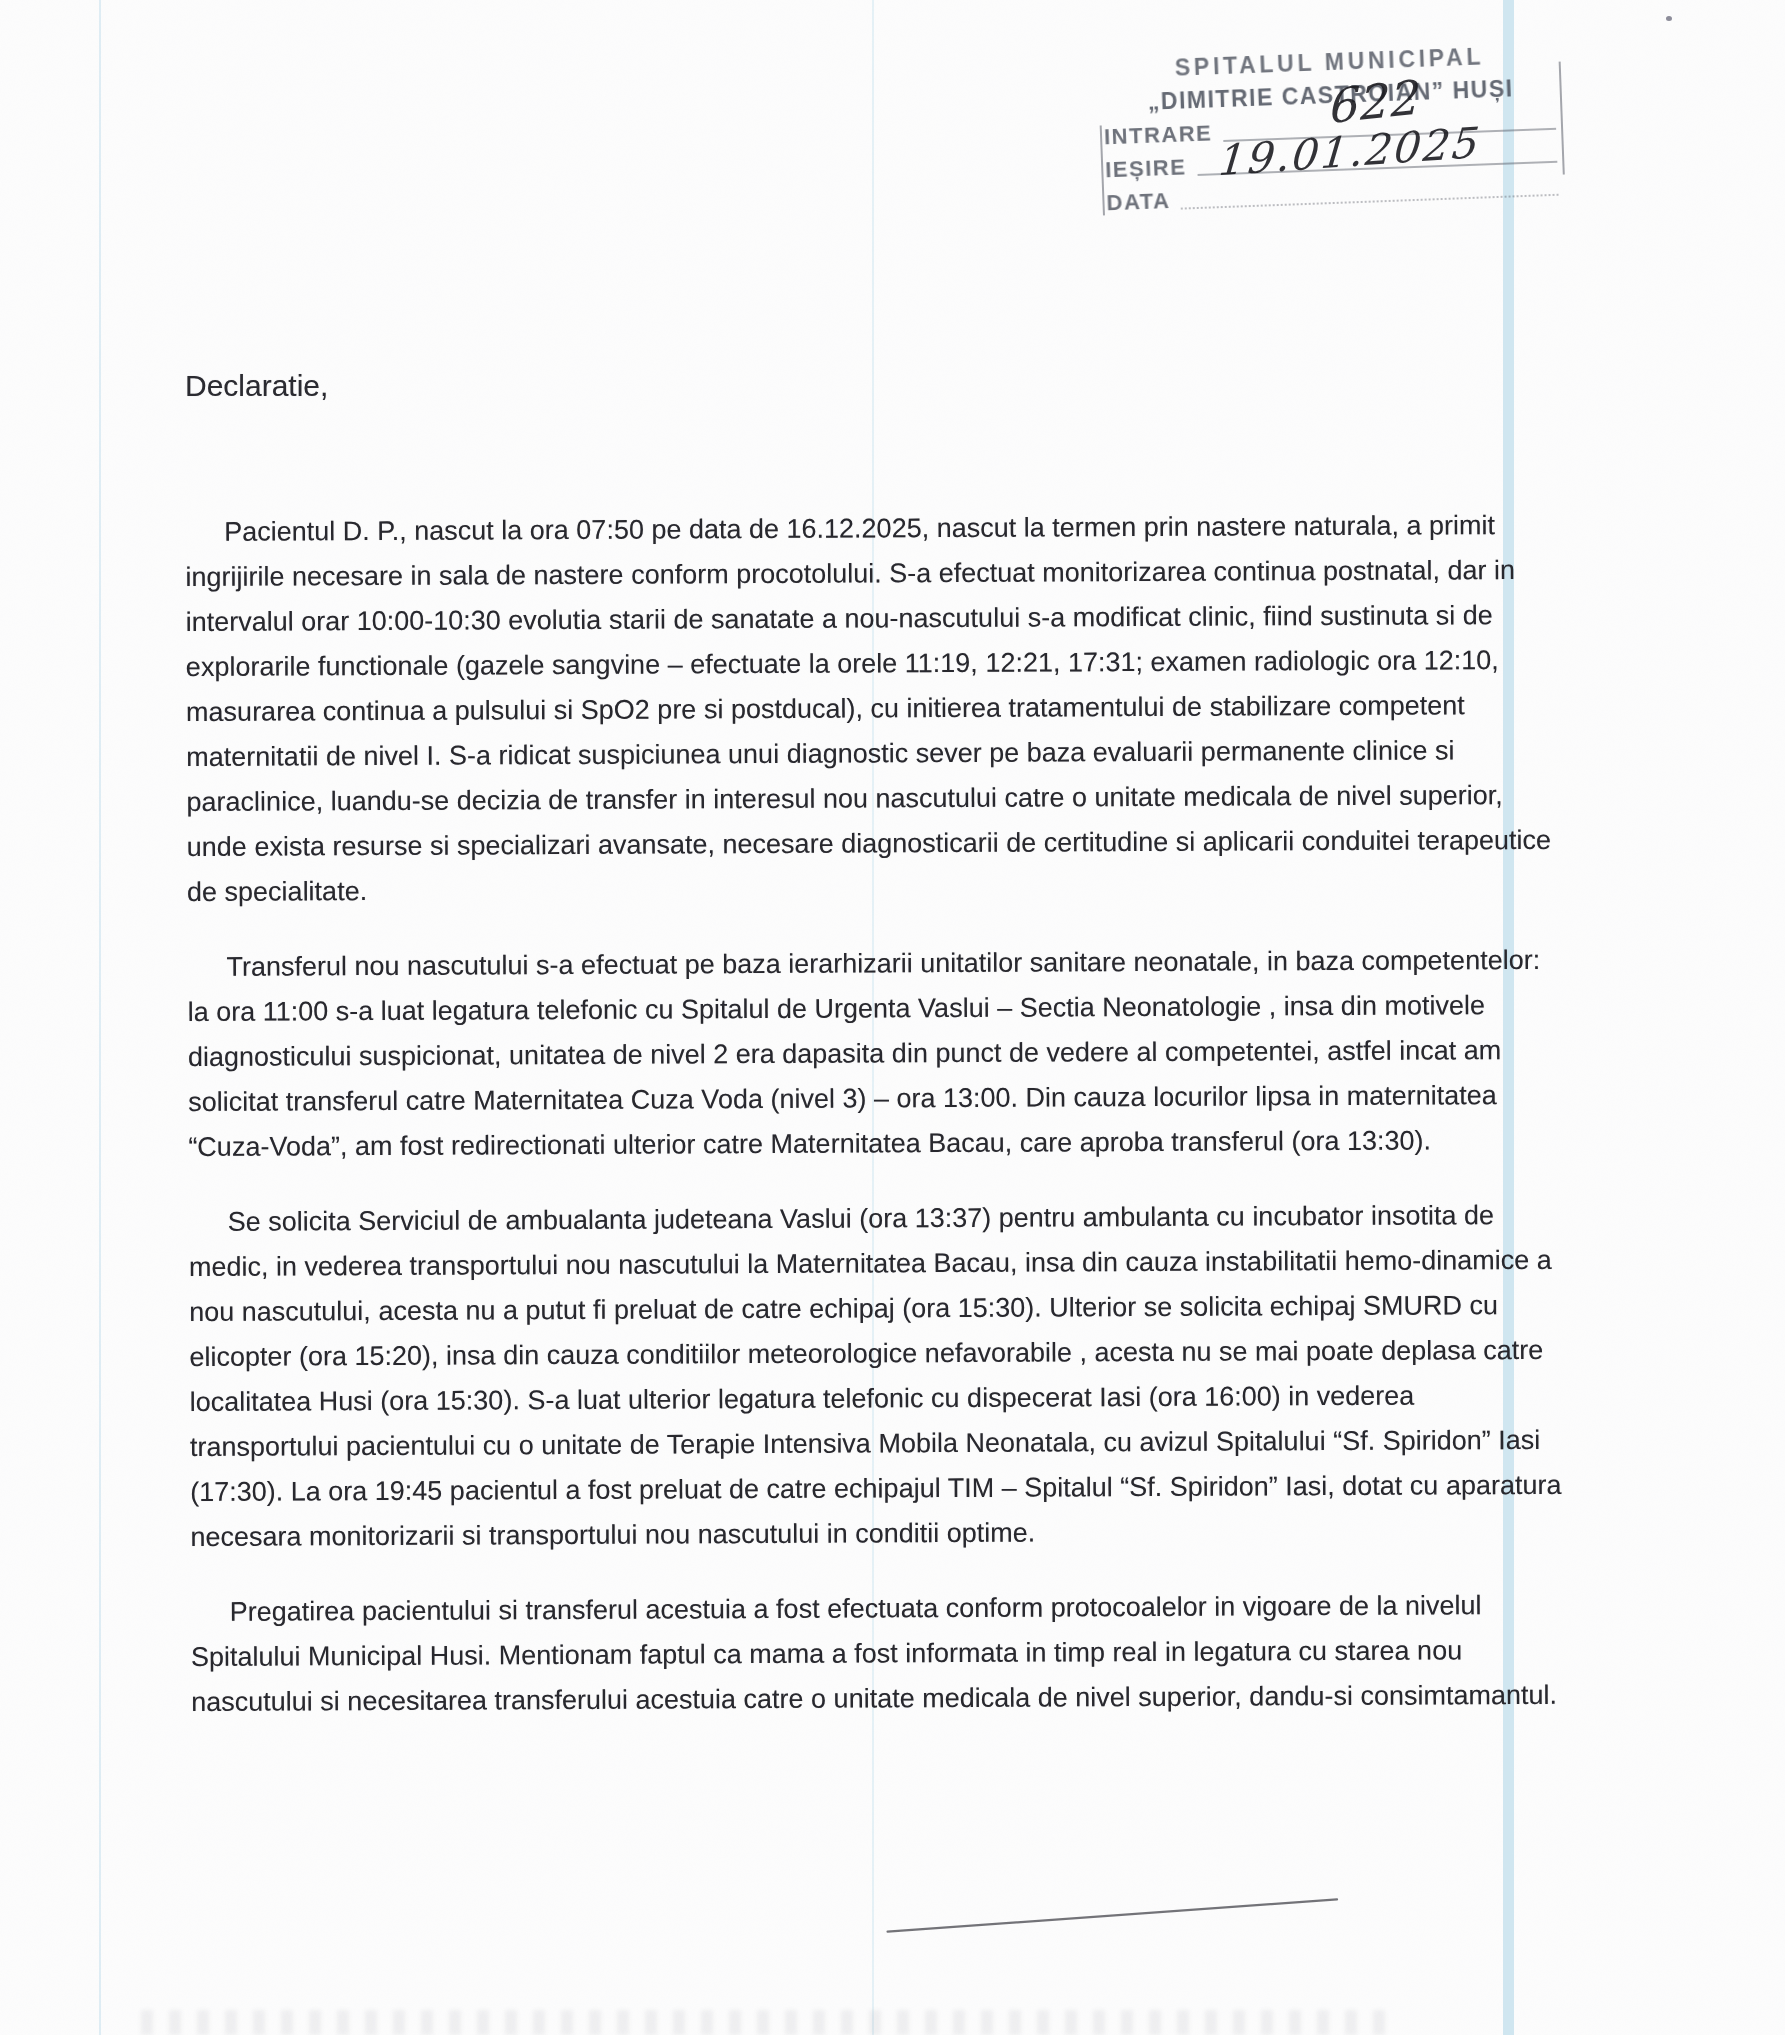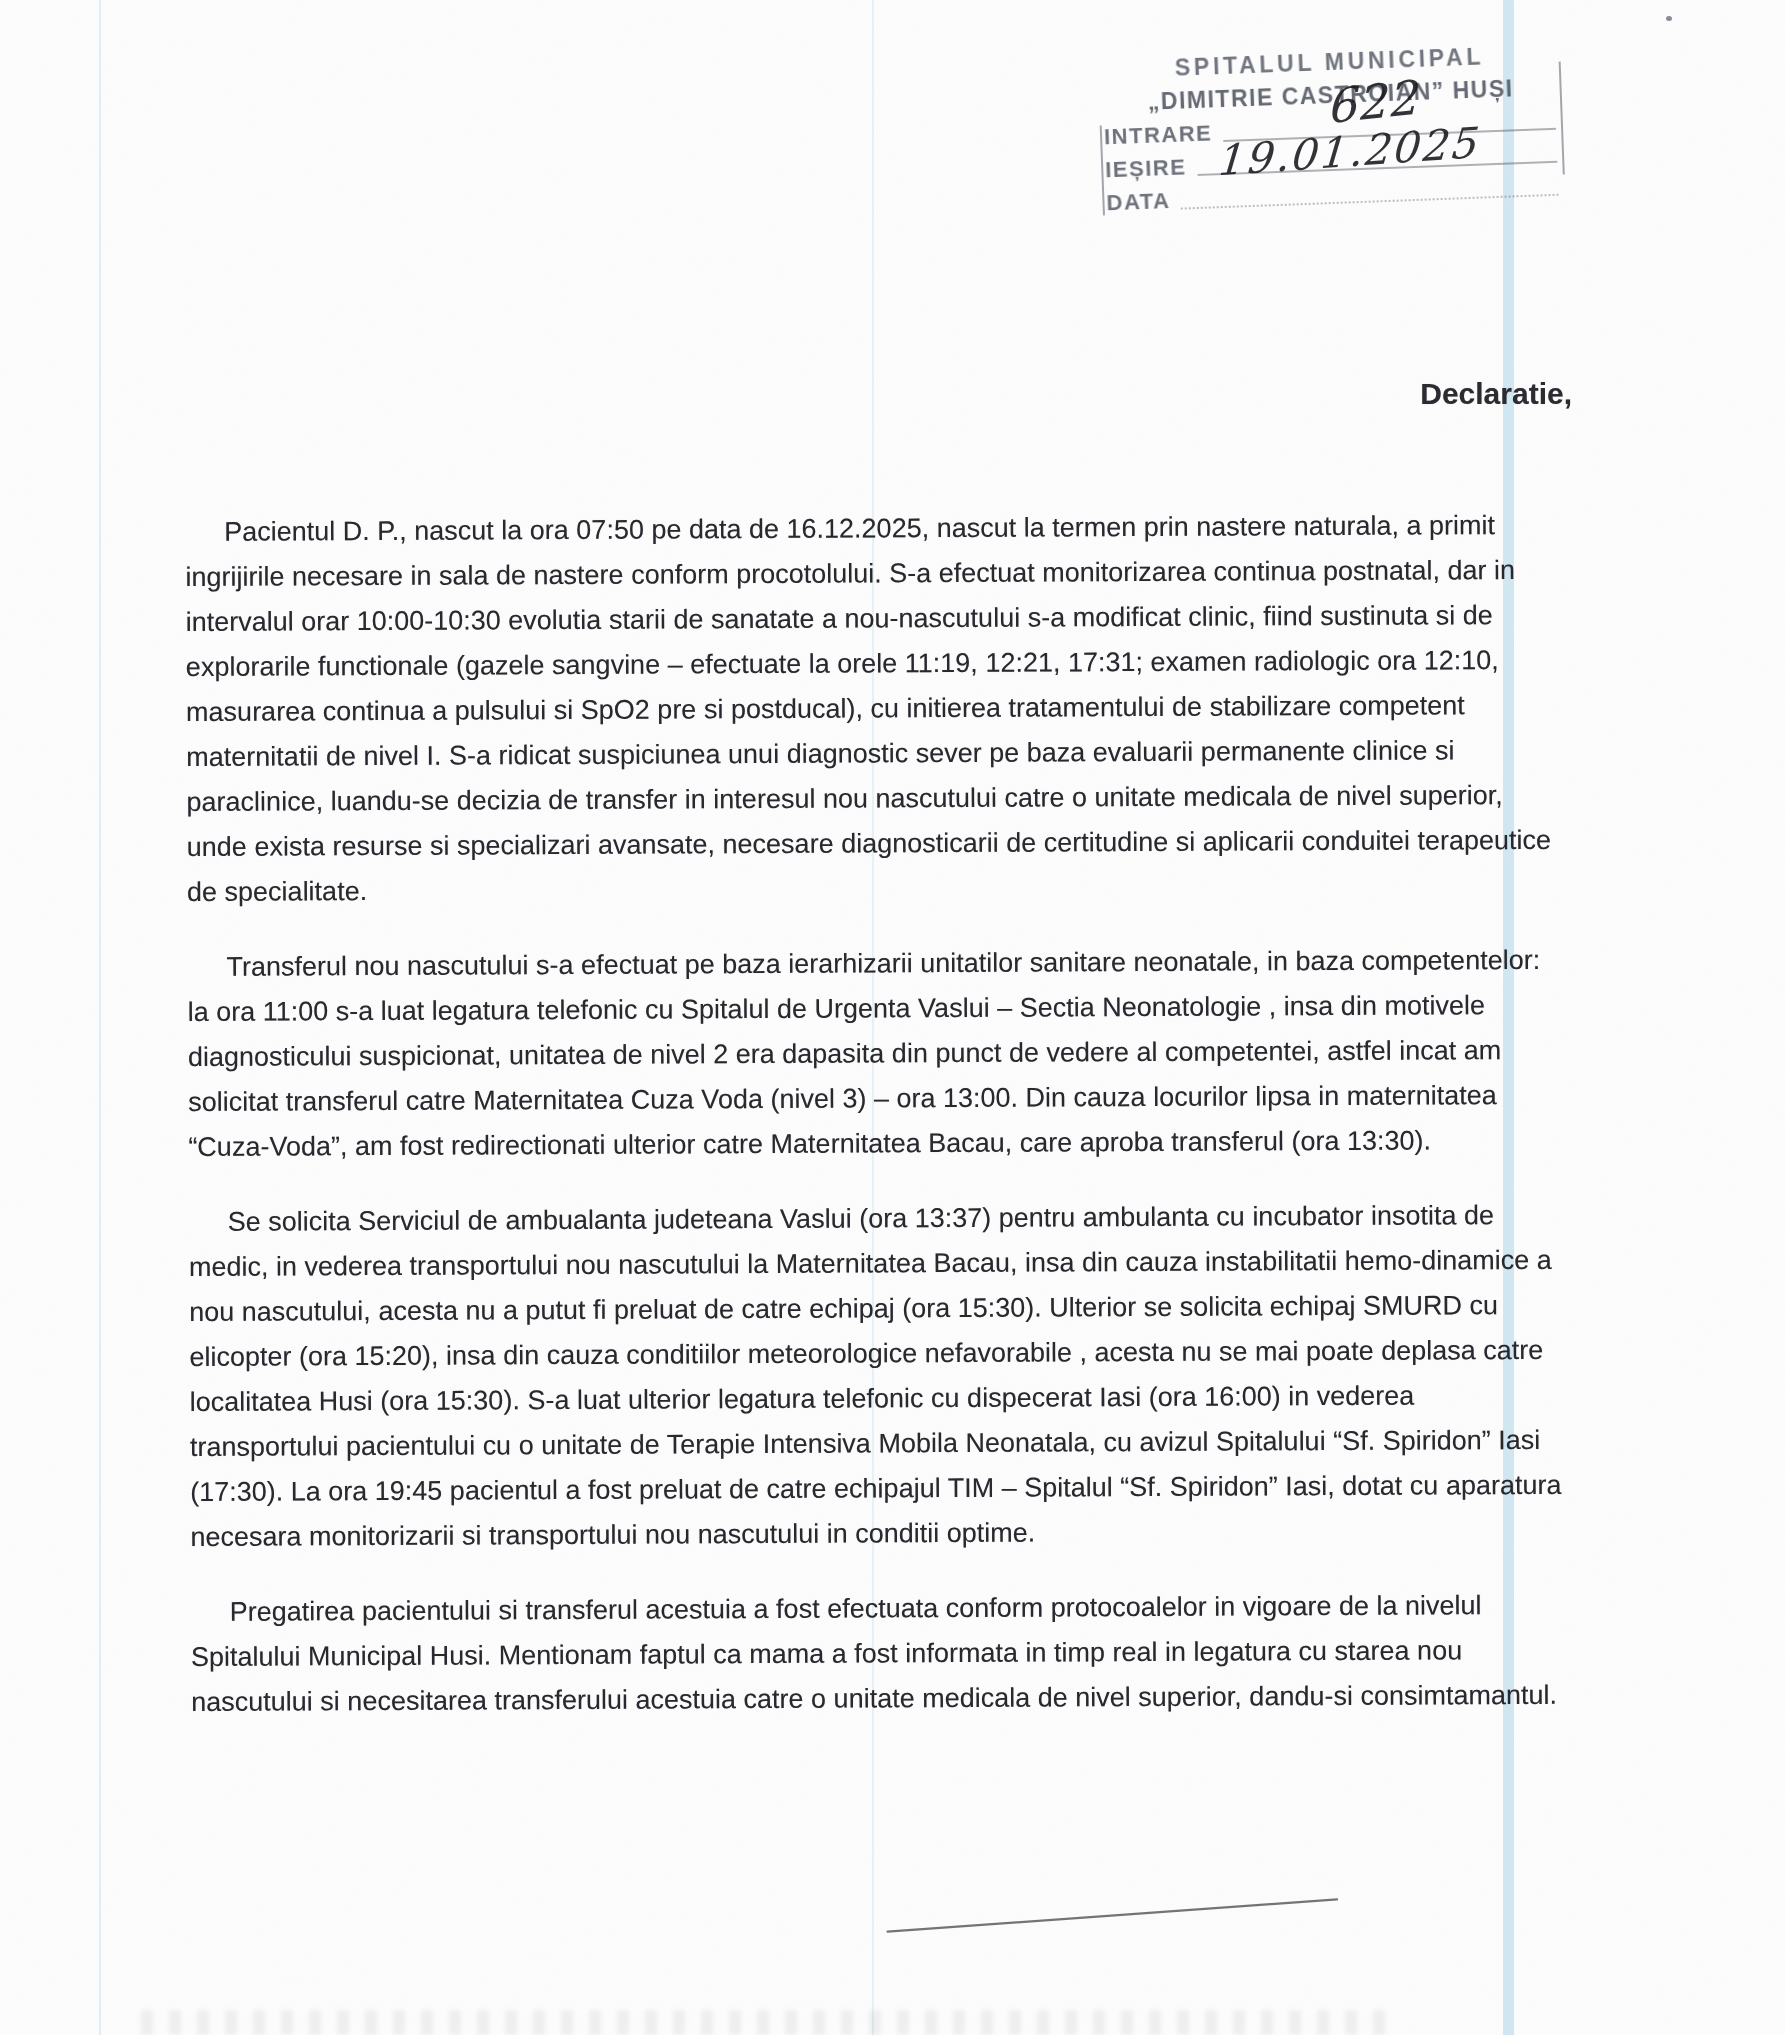--- a/index.html
+++ b/index.html
@@ -123,24 +123,24 @@
     font-size: 42px;
     transform: rotate(-4deg) skewX(-10deg);
     letter-spacing: 2.2px;
   }
 
   
   .doc-title {
     position: absolute;
     left: 185px; top: 369px;
     width: 1379px;
-    margin: 8px;
-    text-align: right;
+    margin: 0;
+    text-align: left;
     font-size: 30px;
-    font-weight: bold;
+    font-weight: normal;
     color: #2b2b31;
     text-shadow: 0 0 0.7px rgba(43,43,49,0.35);
   }
   .doc-body {
     position: absolute;
     left: 185px; top: 510px;
     width: 1380px;
     transform: rotate(-0.3deg);
     transform-origin: left top;
     color: #28282e;

